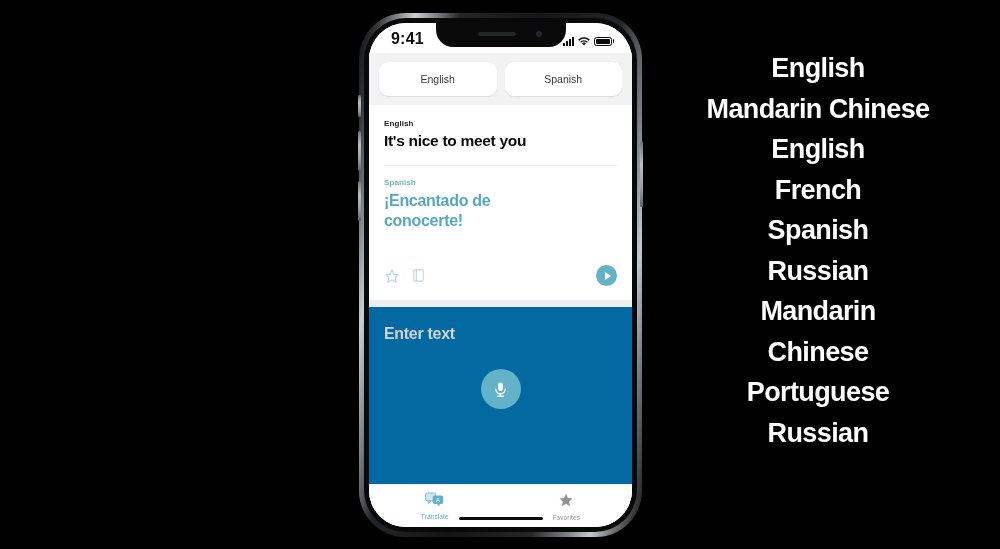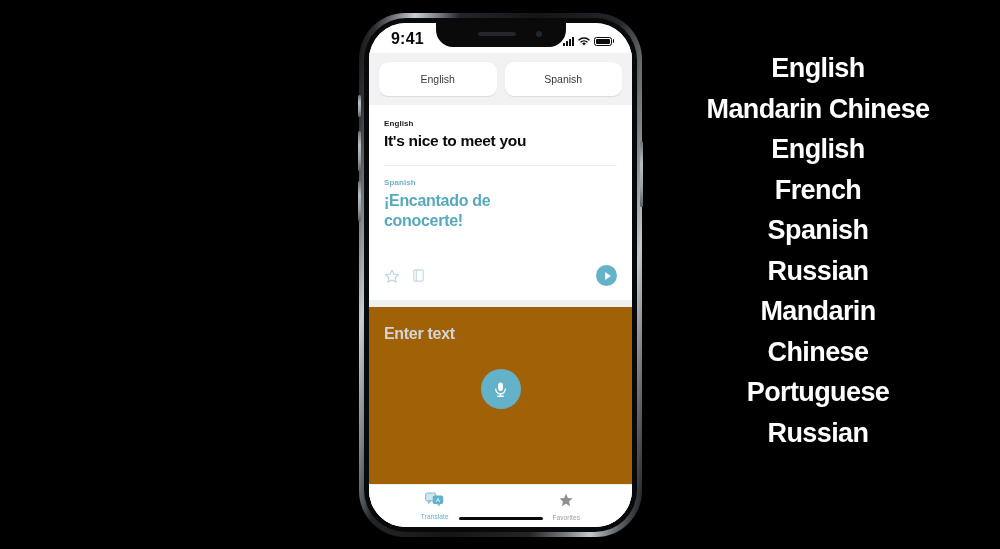--- a/index.html
+++ b/index.html
@@ -249,21 +249,21 @@
   
   .band {
     height: 7px;
     background: #eef0f2;
     flex: none;
   }
 
   
   .input-area {
     flex: 1;
-    background: #a16207;
+    background: #0369a1;
     position: relative;
   }
   .enter-text {
     position: absolute;
     left: 15px;
     top: 18px;
     font-size: 16px;
     font-weight: bold;
     color: #d2d4d8;
     letter-spacing: -0.3px;

